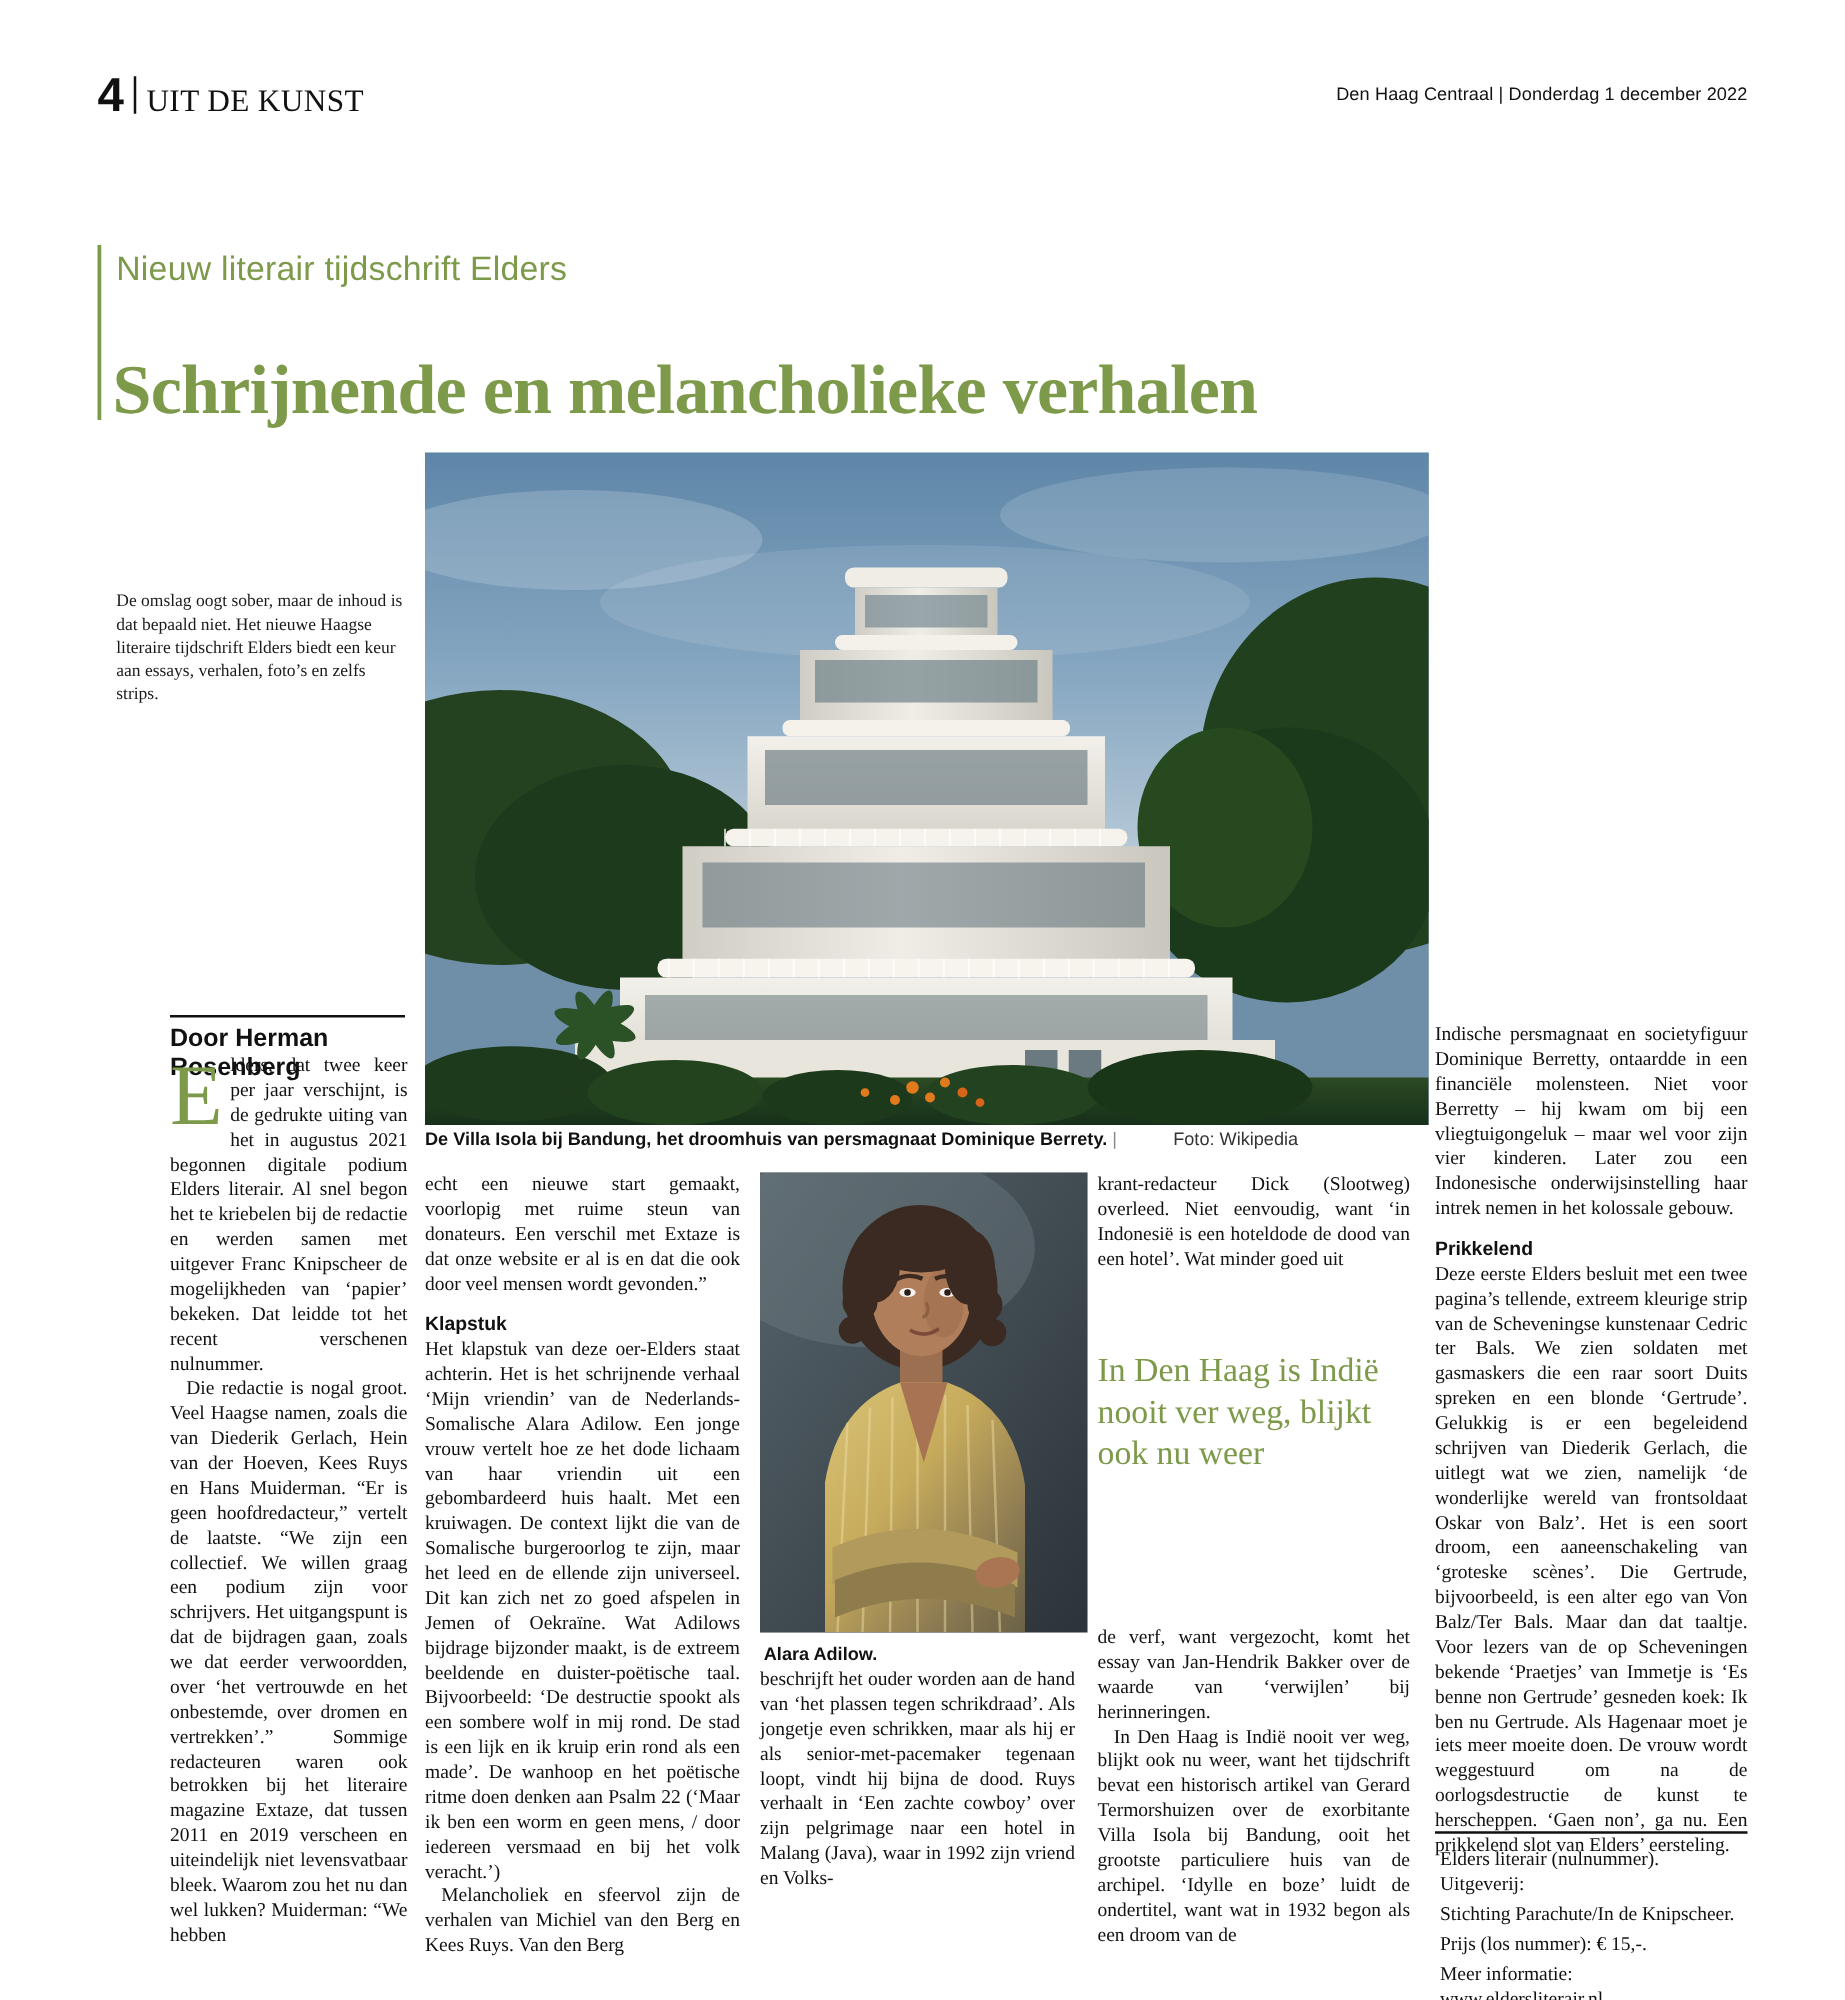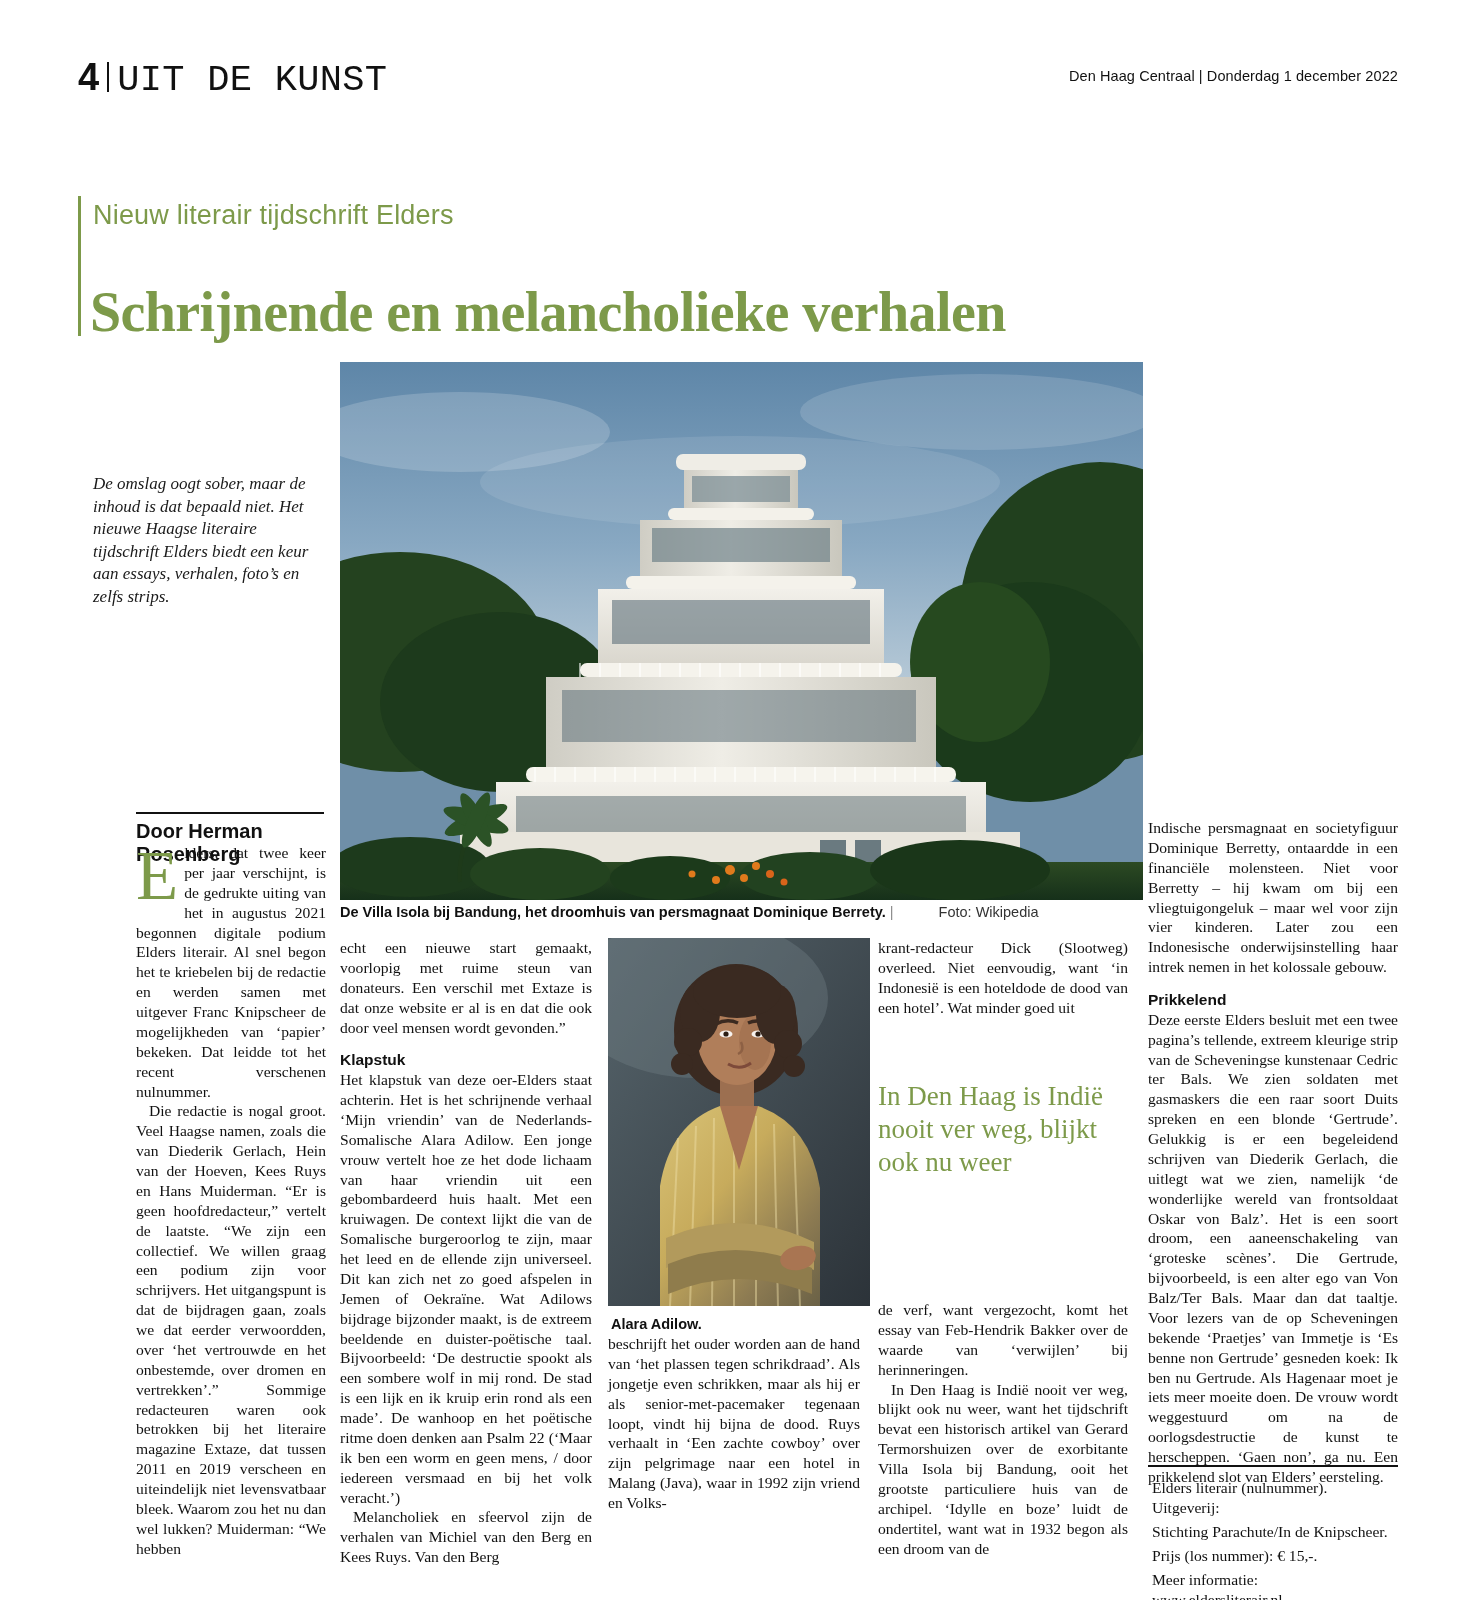--- a/index.html
+++ b/index.html
@@ -39,22 +39,22 @@
   .page-num-rule {
     display: inline-block;
     width: 2px;
     height: 30px;
     background: #111;
     margin: 0 8px 0 9px;
     position: relative;
     top: 2px;
   }
   .section-name {
-    font-family: Liberation Mono, monospace;
-    font-size: 37px;
+    font-family: Liberation Serif, serif;
+    font-size: 25px;
     font-weight: 400;
     letter-spacing: 0.3px;
     color: #111;
     line-height: 1;
   }
   .masthead-right {
     font-family: "Liberation Sans", sans-serif;
     font-size: 14.5px;
     color: #111;
     padding-top: 10px;
@@ -86,24 +86,23 @@
     width: 3px; height: 140px;
     background: #7d9a4a;
   }
 
   
   .intro {
     position: absolute;
     left: 93px; top: 473px;
     width: 232px;
     font-family: "Liberation Serif", serif;
-    font-size: 17px;
+    font-size: 14px;
     line-height: 1.33;
     color: #1a1a1a;
-    font-style: italic;
   }
 
   
   .byline-rule {
     position: absolute;
     left: 136px; top: 812px;
     width: 188px; height: 2px;
     background: #111;
   }
   .byline {
@@ -430,21 +429,21 @@
 
 <div class="col" id="col3">
   <p class="noindent">beschrijft het ouder worden aan de hand van ‘het plassen tegen schrikdraad’. Als jongetje even schrikken, maar als hij er als senior-met-pacemaker tegenaan loopt, vindt hij bijna de dood. Ruys verhaalt in ‘Een zachte cowboy’ over zijn pelgrimage naar een hotel in Malang (Java), waar in 1992 zijn vriend en Volks-</p>
 </div>
 
 <div class="col" id="col3b">
   <p class="noindent">krant-redacteur Dick (Slootweg) overleed. Niet eenvoudig, want ‘in Indonesië is een hoteldode de dood van een hotel’. Wat minder goed uit</p>
 </div>
 
 <div class="col" id="col4">
-  <p class="noindent">de verf, want vergezocht, komt het essay van Feb-Hendrik Bakker over de waarde van ‘verwijlen’ bij herinneringen.</p>
+  <p class="noindent">de verf, want vergezocht, komt het essay van Jan-Hendrik Bakker over de waarde van ‘verwijlen’ bij herinneringen.</p>
   <p>In Den Haag is Indië nooit ver weg, blijkt ook nu weer, want het tijdschrift bevat een historisch artikel van Gerard Termorshuizen over de exorbitante Villa Isola bij Bandung, ooit het grootste particuliere huis van de archipel. ‘Idylle en boze’ luidt de ondertitel, want wat in 1932 begon als een droom van de</p>
 </div>
 
 <div class="col" id="col5">
   <p class="noindent">Indische persmagnaat en societyfiguur Dominique Berretty, ontaardde in een financiële molensteen. Niet voor Berretty – hij kwam om bij een vliegtuigongeluk – maar wel voor zijn vier kinderen. Later zou een Indonesische onderwijsinstelling haar intrek nemen in het kolossale gebouw.</p>
   <h4>Prikkelend</h4>
   <p class="noindent">Deze eerste Elders besluit met een twee pagina’s tellende, extreem kleurige strip van de Scheveningse kunstenaar Cedric ter Bals. We zien soldaten met gasmaskers die een raar soort Duits spreken en een blonde ‘Gertrude’. Gelukkig is er een begeleidend schrijven van Diederik Gerlach, die uitlegt wat we zien, namelijk ‘de wonderlijke wereld van frontsoldaat Oskar von Balz’. Het is een soort droom, een aaneenschakeling van ‘groteske scènes’. Die Gertrude, bijvoorbeeld, is een alter ego van Von Balz/Ter Bals. Maar dan dat taaltje. Voor lezers van de op Scheveningen bekende ‘Praetjes’ van Immetje is ‘Es benne non Gertrude’ gesneden koek: Ik ben nu Gertrude. Als Hagenaar moet je iets meer moeite doen. De vrouw wordt weggestuurd om na de oorlogsdestructie de kunst te herscheppen. ‘Gaen non’, ga nu. Een prikkelend slot van Elders’ eersteling.</p>
 </div>
 
 <div class="colophon-rule"></div>

